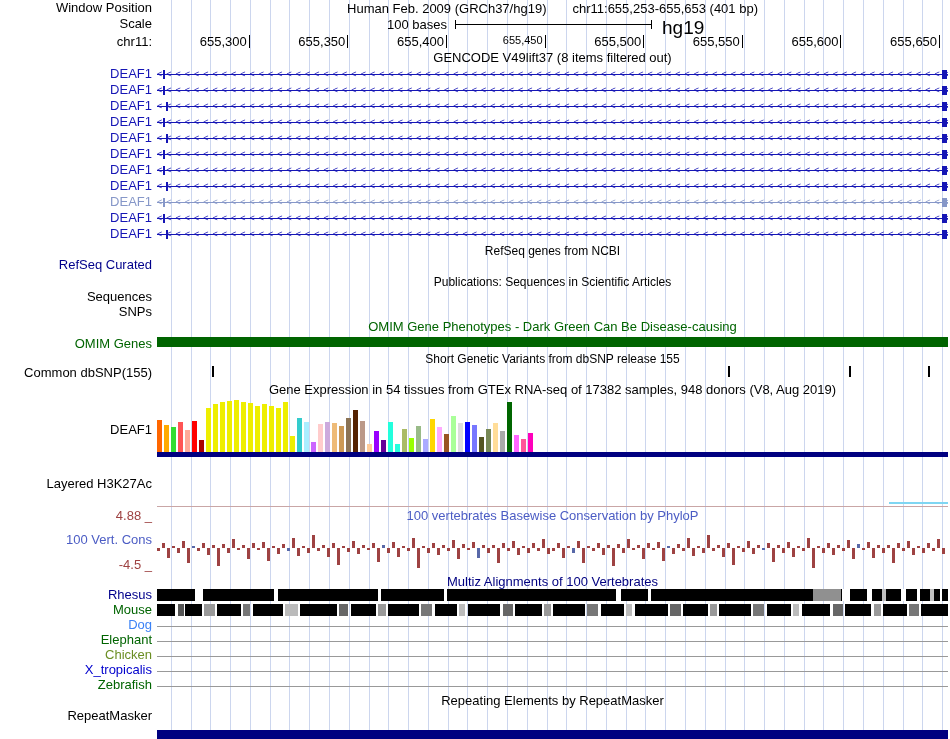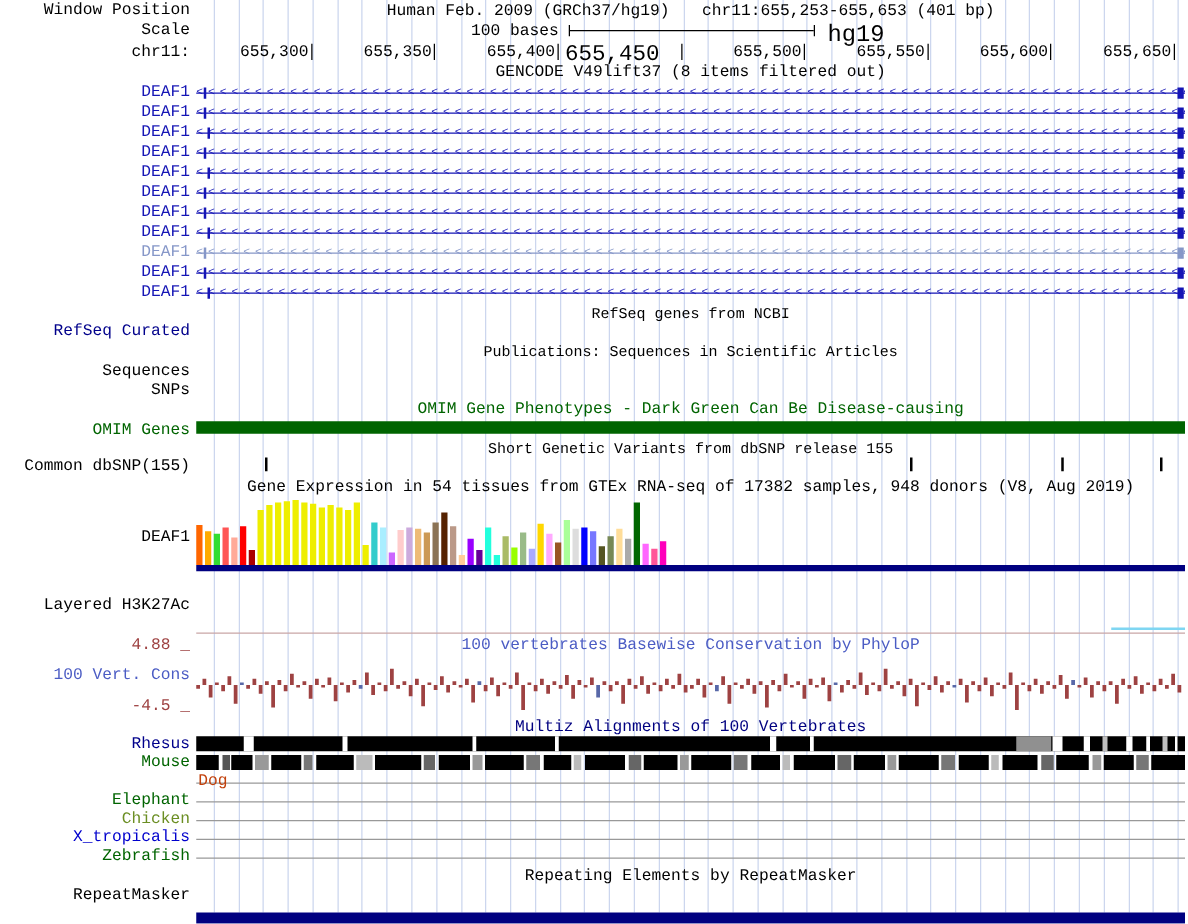--- a/index.html
+++ b/index.html
@@ -1,17 +1,17 @@
 <!DOCTYPE html>
 <html><head>
 <meta charset="utf-8">
 <style>
   html,body{margin:0;padding:0;background:#fff;}
   .browser{position:relative;width:950px;height:739px;background:#fff;overflow:hidden;
-           font-family:Liberation Mono, monospace;color:#000;}
+           font-family:Liberation Sans, sans-serif;color:#000;}
   #track-layer{position:absolute;left:157px;top:0;width:791px;height:739px;}
   #gridlines{position:absolute;left:0;top:0;width:100%;height:739px;}
   .side-label{position:absolute;right:798px;font-size:13px;white-space:nowrap;text-align:right;line-height:14px;}
   .center-text{position:absolute;left:0;width:100%;text-align:center;font-size:13px;white-space:nowrap;line-height:15px;}
   .center-text .gap{margin-left:26px;}
   .track-title{position:absolute;left:0;width:100%;text-align:center;font-size:13px;white-space:nowrap;line-height:14px;}
   .track-title.sm{font-size:12px;}
   .scale-text{position:absolute;left:0;width:290px;top:17px;text-align:right;font-size:13px;}
   .scalebar{position:absolute;left:298px;top:20px;width:195px;height:9px;border-left:1px solid #000;border-right:1px solid #000;}
   .scalebar .sline{position:absolute;left:0;right:0;top:4px;height:1px;background:#000;}
@@ -107,21 +107,21 @@
         <div style="position: absolute; left: 24.19%; top: 0px; width: 0px; height: 15px;">
           <div style="position: absolute; right: 0px; top: 1px; width: 1px; height: 13px; background: rgb(0, 0, 0);"></div>
           <div style="position: absolute; right: 3px; top: 0px; font-size: 13px; white-space: nowrap;">655,350</div>
         </div>
         <div style="position: absolute; left: 36.66%; top: 0px; width: 0px; height: 15px;">
           <div style="position: absolute; right: 0px; top: 1px; width: 1px; height: 13px; background: rgb(0, 0, 0);"></div>
           <div style="position: absolute; right: 3px; top: 0px; font-size: 13px; white-space: nowrap;">655,400</div>
         </div>
         <div style="position: absolute; left: 49.13%; top: 0px; width: 0px; height: 15px;">
           <div style="position: absolute; right: 0px; top: 1px; width: 1px; height: 13px; background: rgb(0, 0, 0);"></div>
-          <div style="position: absolute; right: 18px; top: 0px; font-size: 18px; white-space: nowrap;">655,450</div>
+          <div style="position: absolute; right: 3px; top: 0px; font-size: 11px; white-space: nowrap;">655,450</div>
         </div>
         <div style="position: absolute; left: 61.6%; top: 0px; width: 0px; height: 15px;">
           <div style="position: absolute; right: 0px; top: 1px; width: 1px; height: 13px; background: rgb(0, 0, 0);"></div>
           <div style="position: absolute; right: 3px; top: 0px; font-size: 13px; white-space: nowrap;">655,500</div>
         </div>
         <div style="position: absolute; left: 74.06%; top: 0px; width: 0px; height: 15px;">
           <div style="position: absolute; right: 0px; top: 1px; width: 1px; height: 13px; background: rgb(0, 0, 0);"></div>
           <div style="position: absolute; right: 3px; top: 0px; font-size: 13px; white-space: nowrap;">655,550</div>
         </div>
         <div style="position: absolute; left: 86.53%; top: 0px; width: 0px; height: 15px;">
@@ -512,18 +512,18 @@
     <div class="side-label" style="position: absolute; right: 798px; top: 115px; font-size: 13px; color: rgb(21, 21, 181);">DEAF1</div>
     <div class="side-label" style="position: absolute; right: 798px; top: 131px; font-size: 13px; color: rgb(21, 21, 181);">DEAF1</div>
     <div class="side-label" style="position: absolute; right: 798px; top: 147px; font-size: 13px; color: rgb(21, 21, 181);">DEAF1</div>
     <div class="side-label" style="position: absolute; right: 798px; top: 163px; font-size: 13px; color: rgb(21, 21, 181);">DEAF1</div>
     <div class="side-label" style="position: absolute; right: 798px; top: 179px; font-size: 13px; color: rgb(21, 21, 181);">DEAF1</div>
     <div class="side-label" style="position: absolute; right: 798px; top: 195px; font-size: 13px; color: rgb(134, 151, 200);">DEAF1</div>
     <div class="side-label" style="position: absolute; right: 798px; top: 211px; font-size: 13px; color: rgb(21, 21, 181);">DEAF1</div>
     <div class="side-label" style="position: absolute; right: 798px; top: 227px; font-size: 13px; color: rgb(21, 21, 181);">DEAF1</div>
     <div class="side-label" style="position: absolute; right: 798px; top: 588px; font-size: 13px; color: rgb(0, 0, 139);">Rhesus</div>
     <div class="side-label" style="position: absolute; right: 798px; top: 603px; font-size: 13px; color: rgb(0, 100, 0);">Mouse</div>
-    <div class="side-label" style="position: absolute; right: 768px; top: 618px; font-size: 13px; color: #c2410c;">Dog</div>
+    <div class="side-label" style="position: absolute; right: 798px; top: 618px; font-size: 13px; color: #3b82f6;">Dog</div>
     <div class="side-label" style="position: absolute; right: 798px; top: 633px; font-size: 13px; color: rgb(0, 100, 0);">Elephant</div>
     <div class="side-label" style="position: absolute; right: 798px; top: 648px; font-size: 13px; color: rgb(107, 142, 35);">Chicken</div>
     <div class="side-label" style="position: absolute; right: 798px; top: 663px; font-size: 13px; color: rgb(0, 0, 205);">X_tropicalis</div>
     <div class="side-label" style="position: absolute; right: 798px; top: 678px; font-size: 13px; color: rgb(0, 100, 0);">Zebrafish</div>
   </div>
 
 </body></html>

